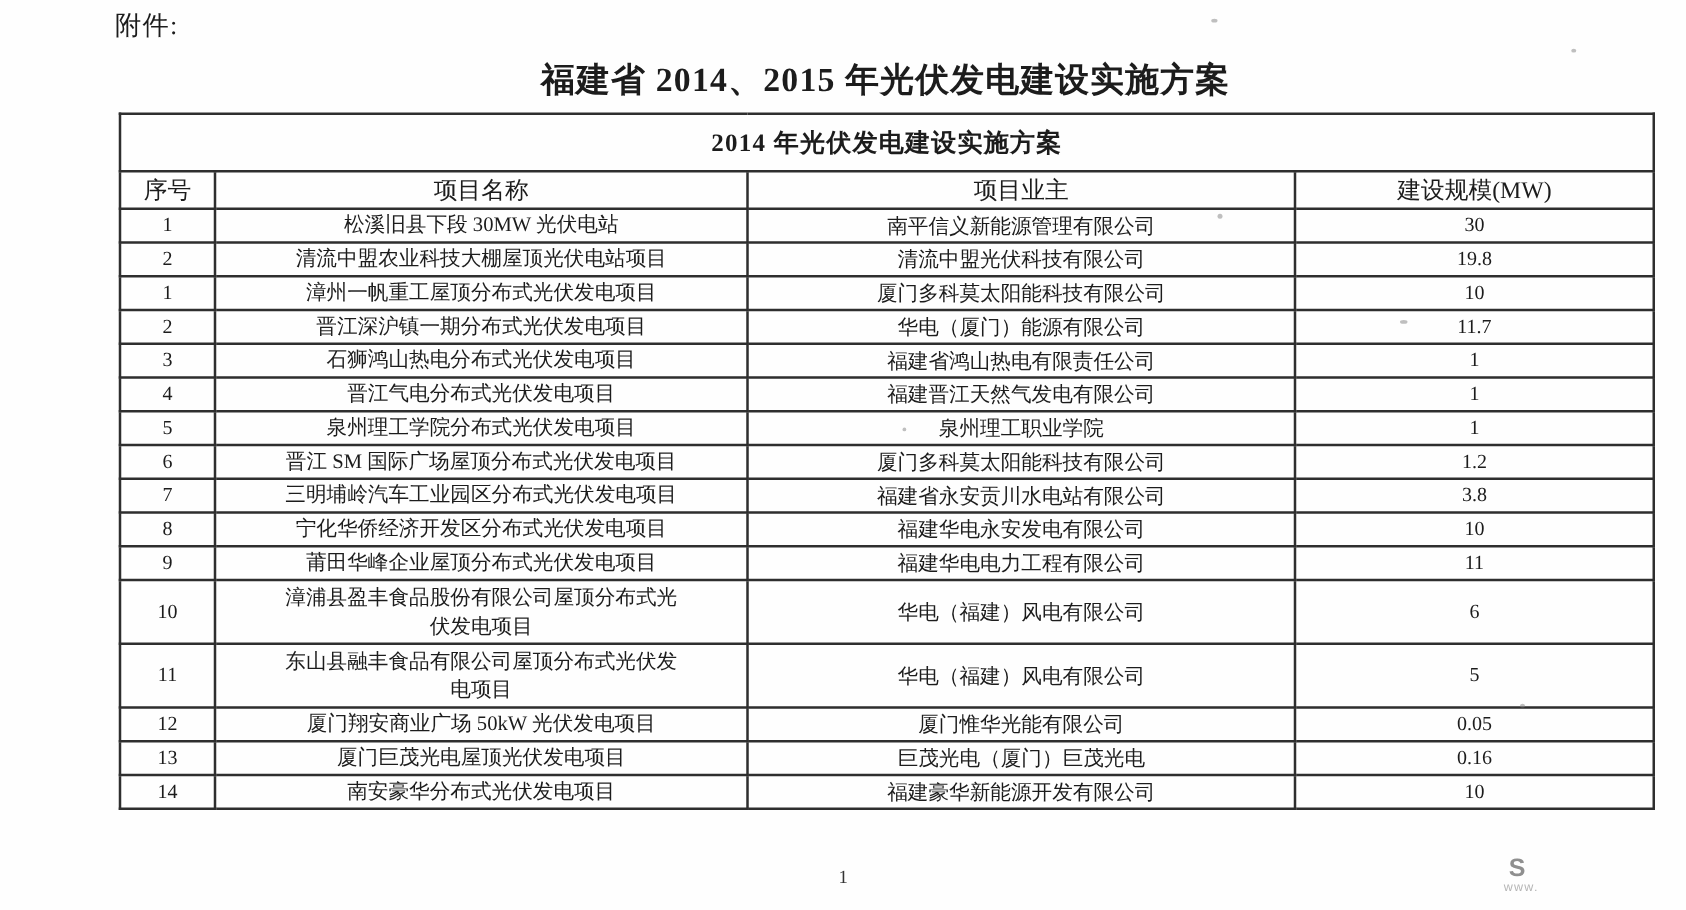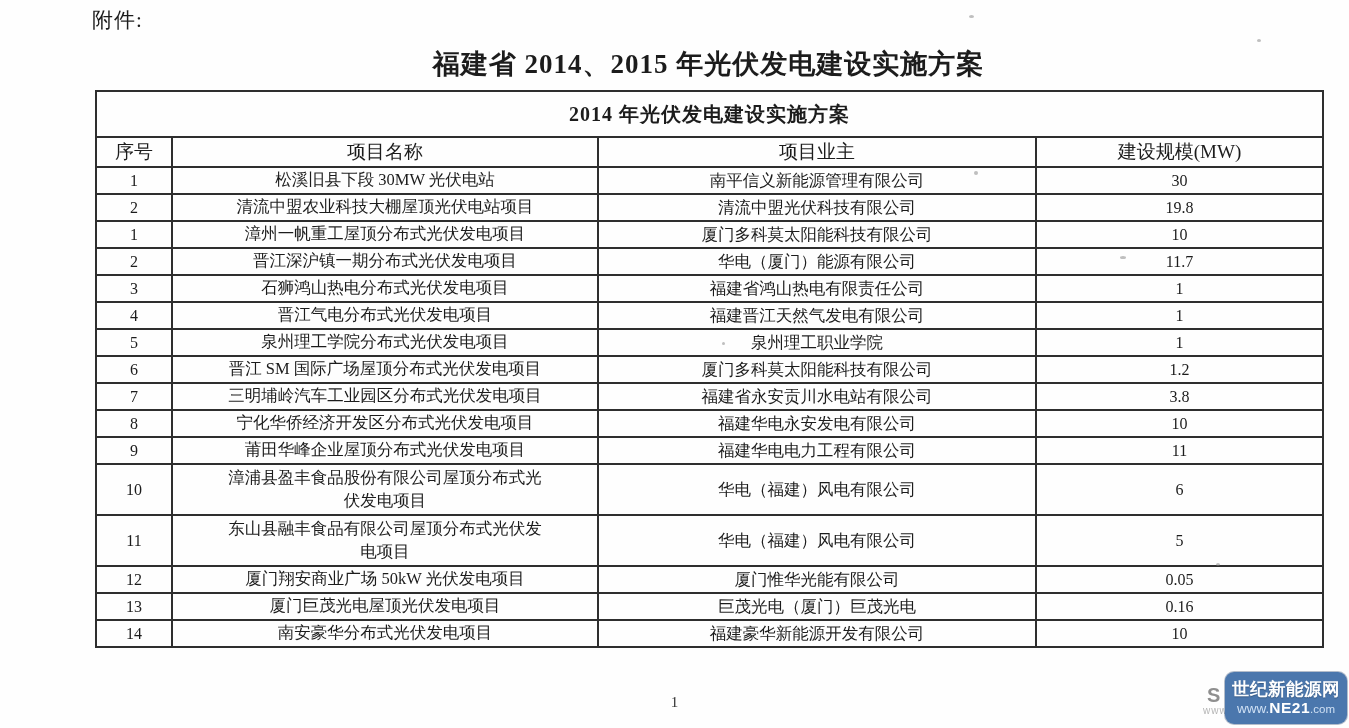--- a/index.html
+++ b/index.html
@@ -231,19 +231,15 @@
   <span class="speck" style="left:969px; top:15px;  width:5px; height:3px;"></span>
   <span class="speck" style="left:1257px;top:39px;  width:4px; height:3px;"></span>
   <span class="speck" style="left:974px; top:171px; width:4px; height:4px;"></span>
   <span class="speck" style="left:1120px;top:256px; width:6px; height:3px;"></span>
   <span class="speck" style="left:722px; top:342px; width:3px; height:3px;"></span>
   <span class="speck" style="left:1216px;top:563px; width:4px; height:3px;"></span>
 
   <div class="watermark">
     <span class="ghost-s">S</span>
     <span class="ghost-www">www.</span>
-    <div class="badge" id="ne21-badge" style="background: rgb(75, 119, 173);">
-      <div class="brand">世纪新能源网</div>
-      <div class="url"><span class="lite">www.</span><span class="ne21">NE21</span><span class="com lite">.com</span></div>
-    </div>
   </div>
 
 </div>
 
 </body></html>

